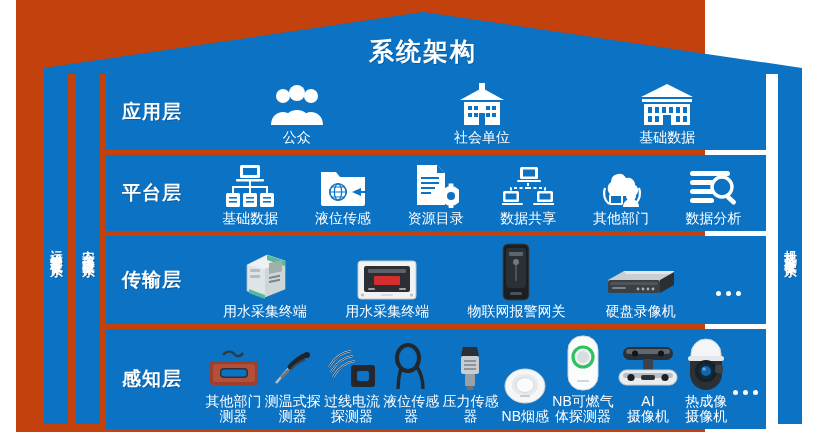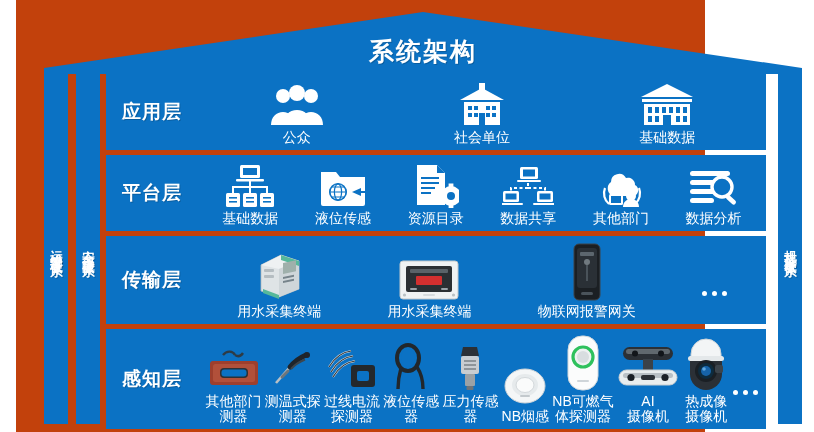--- a/index.html
+++ b/index.html
@@ -341,20 +341,39 @@
               <rect x="6" y="5" width="20" height="40" rx="3" fill="#2a3036"></rect>
               <rect x="9" y="9" width="14" height="4" rx="1" fill="#5c666e"></rect>
               <rect x="15" y="16" width="2" height="22" fill="#4a535a"></rect>
               <circle cx="16" cy="19" r="3" fill="#70797f"></circle>
               <rect x="10" y="49" width="12" height="3" rx="1.5" fill="#4a535a"></rect>
             </svg>
           </div>
           <div class="cap">物联网报警网关</div>
         </div>
 
+        <div class="item">
+          <div class="glyph dev">
+            <svg width="74" height="38" viewBox="0 0 74 38">
+              <path d="M4 17 L20 8 L70 8 L70 14 L56 22 L4 22 Z" fill="#c9ced2"></path>
+              <path d="M20 8 L70 8 L70 11 L22 11 Z" fill="#e3e7e9"></path>
+              <rect x="4" y="17" width="52" height="13" rx="2" fill="#3a4046"></rect>
+              <path d="M56 17 L70 9 L70 22 L56 30 Z" fill="#2a2f34"></path>
+              <rect x="6" y="19" width="48" height="3" rx="1.5" fill="#4d545a"></rect>
+              <g fill="#aab2b8">
+                <circle cx="34" cy="26" r="1.4"></circle>
+                  <circle cx="39" cy="26" r="1.4"></circle>
+                <circle cx="44" cy="26" r="1.4"></circle>
+                  <circle cx="49" cy="26" r="1.4"></circle>
+              </g>
+              <rect x="8" y="24" width="14" height="2" rx="1" fill="#7d858b"></rect>
+            </svg>
+          </div>
+          <div class="cap">硬盘录像机</div>
+        </div>
 
         <div class="dots">
           <span></span>
             <span></span>
             <span></span>
         </div>
 
       </div>
     </div>
 

